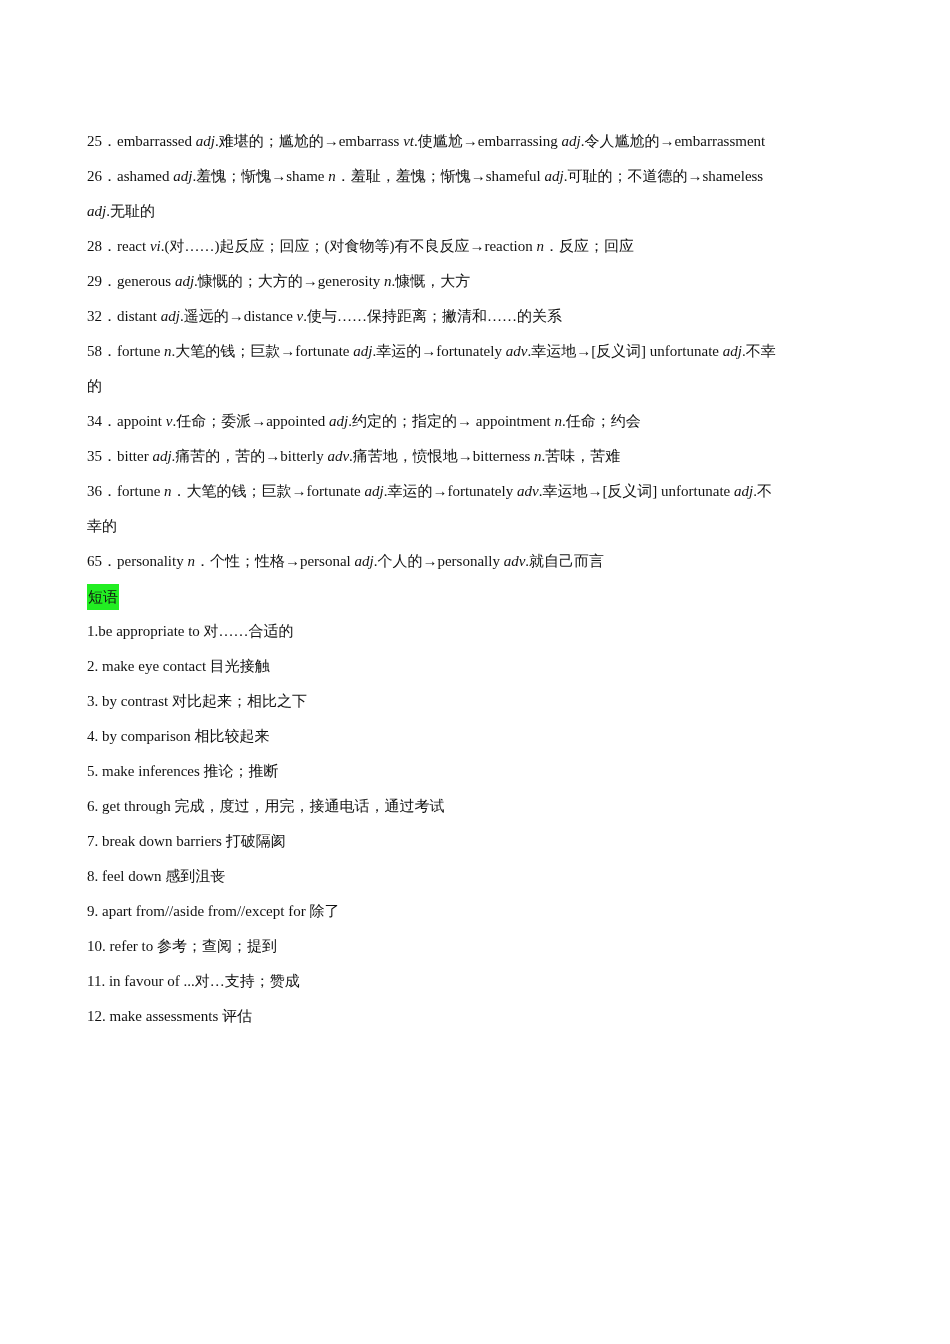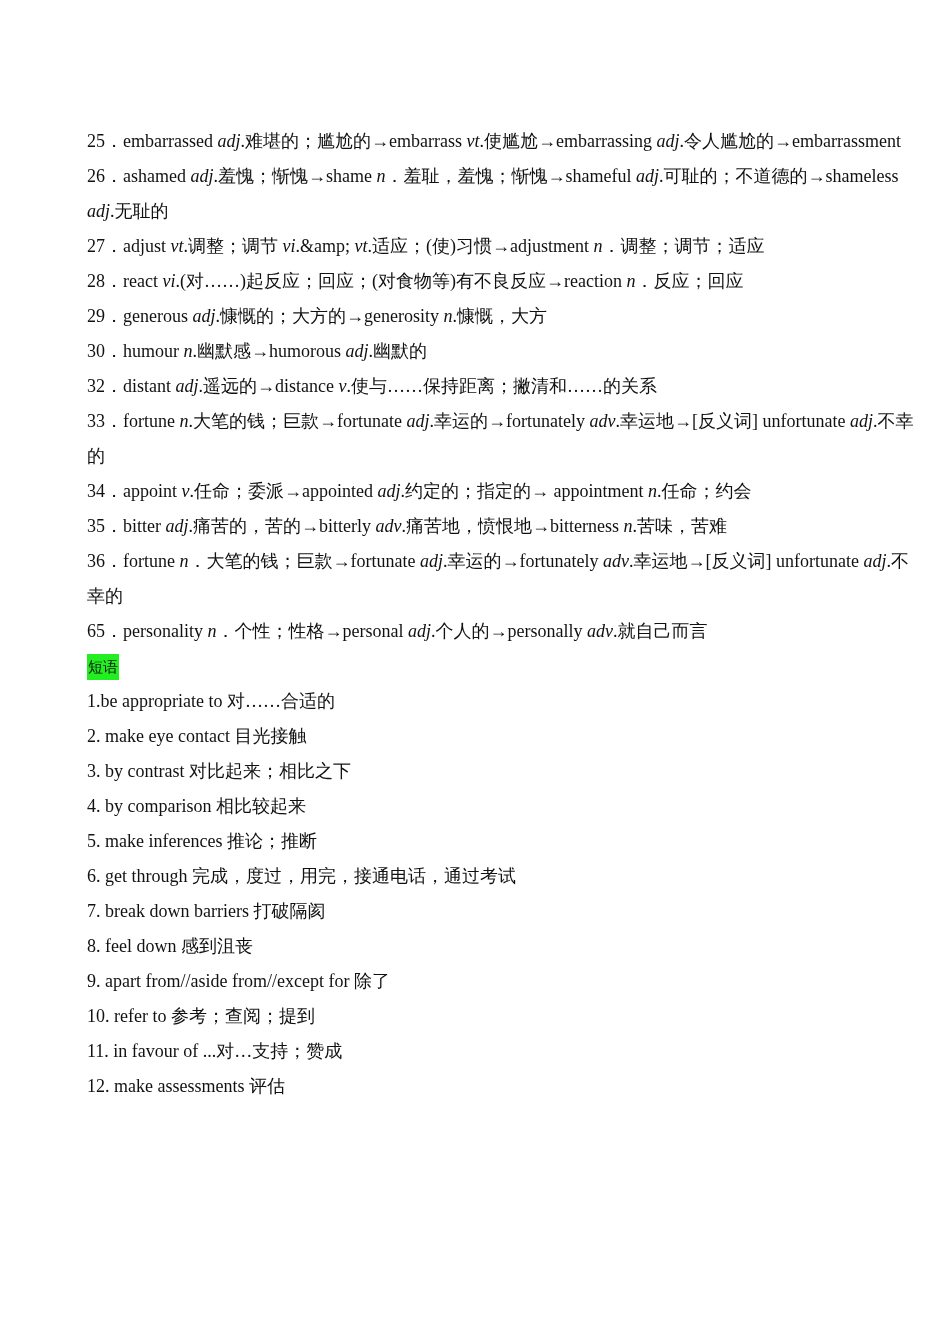--- a/index.html
+++ b/index.html
@@ -2,44 +2,42 @@
 <html><head>
 <meta charset="utf-8">
 <style>
   html, body { margin: 0; padding: 0; background: #ffffff; }
   body {
     width: 950px; height: 1344px; position: relative; overflow: hidden;
     font-family: "Liberation Serif", "DejaVu Serif", serif;
     color: #111111;
   }
   .page { position: absolute; left: 87px; top: 124px; width: 780px; }
-  .line { font-size: 18px; line-height: 35px; height: 35px; white-space: nowrap; }
+  .line { font-size: 15px; line-height: 35px; height: 35px; white-space: nowrap; }
   .it { font-style: italic; }
   .heading {
     font-size: 15.5px; line-height: 35px; height: 35px;
   }
   .heading span {
     background: #22ee22; padding: 4px 1px;
     font-family: "DejaVu Sans", sans-serif; font-size: 15px;
   }
 </style>
 </head>
 <body>
 
 <div class="page">
   <div id="vocab">
       <div class="line"><span>25．embarrassed </span><span class="it">adj</span><span>.难堪的；尴尬的→embarrass </span><span class="it">vt</span><span>.使尴尬→embarrassing </span><span class="it">adj</span><span>.令人尴尬的→embarrassment</span></div>
       <div class="line"><span>26．ashamed </span><span class="it">adj</span><span>.羞愧；惭愧→shame </span><span class="it">n</span><span>．羞耻，羞愧；惭愧→shameful </span><span class="it">adj</span><span>.可耻的；不道德的→shameless</span></div>
       <div class="line"><span class="it">adj</span><span>.无耻的</span></div>
-      <div class="line"><span>27．adjust </span><span class="it">vt</span><span>.调整；调节  </span><span class="it">vi</span><span>.&amp;amp; </span><span class="it">vt</span><span>.适应；(使)习惯→adjustment </span><span class="it">n</span><span>．调整；调节；适应</span></div>
       <div class="line"><span>28．react </span><span class="it">vi</span><span>.(对……)起反应；回应；(对食物等)有不良反应→reaction </span><span class="it">n</span><span>．反应；回应</span></div>
       <div class="line"><span>29．generous </span><span class="it">adj</span><span>.慷慨的；大方的→generosity </span><span class="it">n</span><span>.慷慨，大方</span></div>
-      <div class="line"><span>30．humour </span><span class="it">n</span><span>.幽默感→humorous </span><span class="it">adj</span><span>.幽默的</span></div>
       <div class="line"><span>32．distant </span><span class="it">adj</span><span>.遥远的→distance </span><span class="it">v</span><span>.使与……保持距离；撇清和……的关系</span></div>
-      <div class="line"><span>33．fortune </span><span class="it">n</span><span>.大笔的钱；巨款→fortunate </span><span class="it">adj</span><span>.幸运的→fortunately </span><span class="it">adv</span><span>.幸运地→[反义词] unfortunate  </span><span class="it">adj</span><span>.不幸</span></div>
+      <div class="line"><span>58．fortune </span><span class="it">n</span><span>.大笔的钱；巨款→fortunate </span><span class="it">adj</span><span>.幸运的→fortunately </span><span class="it">adv</span><span>.幸运地→[反义词] unfortunate  </span><span class="it">adj</span><span>.不幸</span></div>
       <div class="line"><span>的</span></div>
       <div class="line"><span>34．appoint </span><span class="it">v</span><span>.任命；委派→appointed  </span><span class="it">adj</span><span>.约定的；指定的→  appointment </span><span class="it">n</span><span>.任命；约会</span></div>
       <div class="line"><span>35．bitter </span><span class="it">adj</span><span>.痛苦的，苦的→bitterly </span><span class="it">adv</span><span>.痛苦地，愤恨地→bitterness </span><span class="it">n</span><span>.苦味，苦难</span></div>
       <div class="line"><span>36．fortune  </span><span class="it">n</span><span>．大笔的钱；巨款→fortunate </span><span class="it">adj</span><span>.幸运的→fortunately </span><span class="it">adv</span><span>.幸运地→[反义词] unfortunate </span><span class="it">adj</span><span>.不</span></div>
       <div class="line"><span>幸的</span></div>
       <div class="line"><span>65．personality  </span><span class="it">n</span><span>．个性；性格→personal </span><span class="it">adj</span><span>.个人的→personally </span><span class="it">adv</span><span>.就自己而言</span></div>
     </div>
   <div class="heading">
     <span>短语</span>
   </div>

